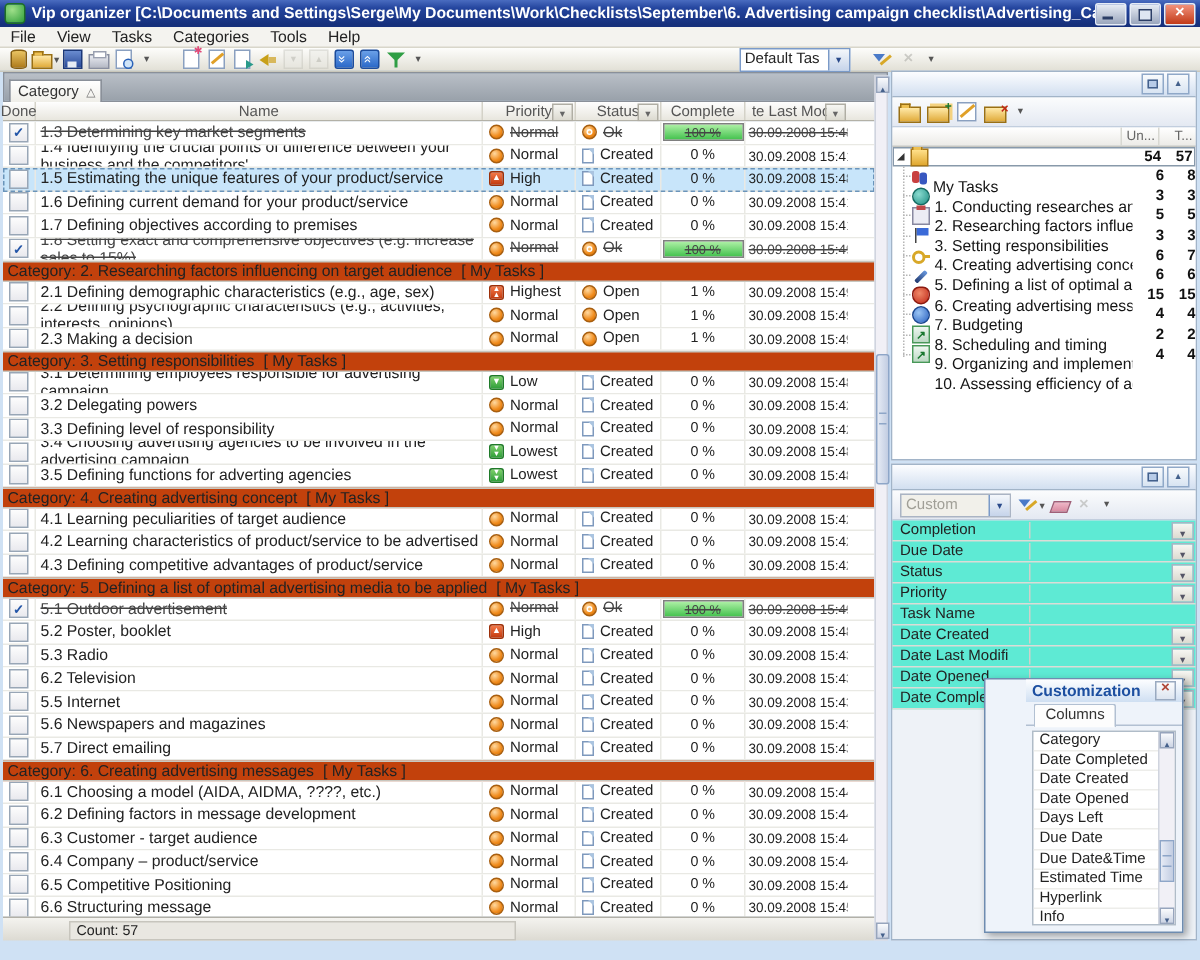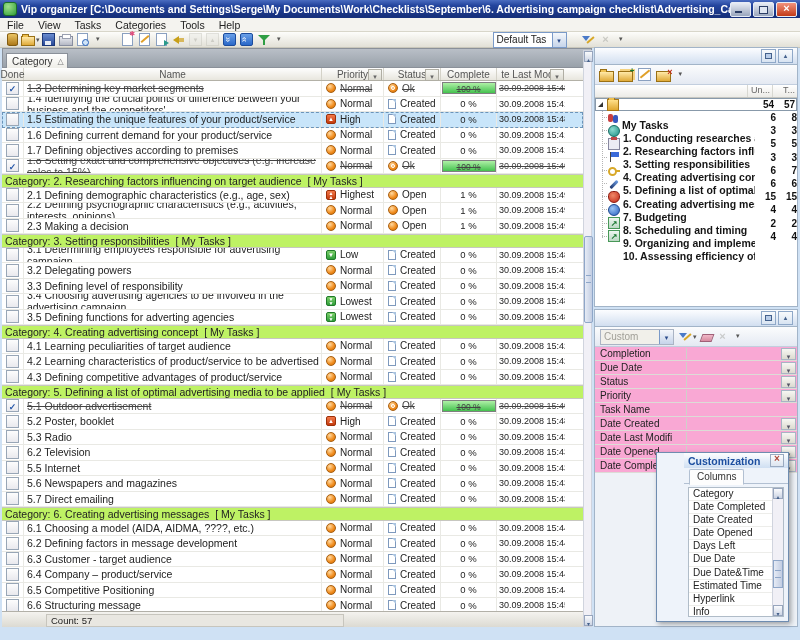--- a/index.html
+++ b/index.html
@@ -85,21 +85,21 @@
   .gtab{position:absolute;left:3px;top:4px;height:16px;width:62px;background:linear-gradient(#ffffff,#eeede7);border:1px solid #8a9099;border-bottom:none;
     display:flex;align-items:center;gap:5px;padding:0 5px;box-sizing:border-box;font-size:10px;color:#333;}
   .sorttri{font-size:8px;color:#777;}
   .thead{position:absolute;left:2px;top:68px;width:581px;height:13px;display:flex;background:linear-gradient(#fefefe,#e8e6de);border-bottom:1px solid #b3b1a7;box-sizing:border-box;}
   .th{position:relative;display:flex;align-items:center;justify-content:center;font-size:10px;color:#555;border-right:1px solid #d4d2c8;box-sizing:border-box;}
   .hdd{position:absolute;right:1px;top:1px;width:12px;height:10px;background:linear-gradient(#f7f7f3,#dcdad0);border:1px solid #b0aea4;text-align:center;}
   .hdd::after{content:"▾";font-size:7px;color:#666;line-height:9px;}
   .c-done{width:22px;}.c-name{width:298px;}.c-priority{width:62px;}.c-status{width:57px;}.c-complete{width:56px;}.c-date{width:68px;border-right:none;}
   .rows{position:absolute;left:2px;top:81px;width:581px;height:530px;background:#fff;overflow:hidden;}
   .trow{height:15.5px;border-bottom:1px solid #e9e9e4;box-sizing:border-box;background:#fff;}
-  .trow.cat{height:13.5px;background:#bef264;border-top:1px solid #c7c7c0;border-bottom:1px solid #c7c7c0;}
+  .trow.cat{height:13.5px;background:#c2410c;border-top:1px solid #c7c7c0;border-bottom:1px solid #c7c7c0;}
   .trow.sel{background:#c8e5fa;outline:1px dashed #6a94ba;outline-offset:-1px;}
   .tcells{display:flex;height:100%;}
   .td{display:flex;align-items:center;border-right:1px solid #e9e9e4;box-sizing:border-box;overflow:hidden;}
   .td.c-done{justify-content:center;}
   .td.c-name{padding-left:3px;font-size:10.5px;}
   .td.c-priority,.td.c-status{padding-left:4px;gap:4px;font-size:10px;}
   .td.c-complete{justify-content:center;font-size:9.5px;}
   .td.c-date{padding-left:2px;font-size:9px;border-right:none;white-space:nowrap;}
   .catsep{display:flex;align-items:center;height:100%;gap:6px;padding-left:3px;font-size:10.5px;color:#222;}
   .cb{width:11px;height:11px;border:1px solid #98a6b6;background:linear-gradient(#fdfdfd,#e9e9ee);display:inline-flex;align-items:center;justify-content:center;}
@@ -142,21 +142,21 @@
   .phb.col::after{content:"▴";position:absolute;left:0;right:0;top:0;text-align:center;font-size:7px;color:#44618c;line-height:11px;}
   .ptool{height:19px;background:linear-gradient(#fbfcfd,#e4e9f2);border-bottom:1px solid #c2cede;display:flex;align-items:center;padding:0 3px;gap:3px;flex:0 0 auto;}
   .tcolhead{height:12px;background:linear-gradient(#ffffff,#ecebe7);border-bottom:1px solid #c6c6c0;display:flex;font-size:9px;color:#666;flex:0 0 auto;}
   .tcolhead .sp{flex:1;}
   .tcolhead .cc{width:22px;text-align:right;padding-right:2px;border-left:1px solid #d8d8d2;}
   .treearea{flex:1;background:#fff;overflow:hidden;position:relative;}
   .troot{height:13px;display:flex;align-items:center;gap:3px;padding:0 2px;outline:1px solid #8899aa;outline-offset:-1px;}
   .texp{width:0;height:0;border-left:5px solid transparent;border-bottom:5px solid #333;margin:0 1px;}
   .ti-folder{width:12px;height:8px;background:linear-gradient(#ffe08a,#e0a830);border:1px solid #a87818;position:relative;flex:0 0 auto;}
   .ti-folder::before{content:"";position:absolute;left:0;top:-3px;width:5px;height:2px;background:#eec050;border:1px solid #a87818;border-bottom:none;}
-  .tlabel{flex:1;font-weight:bold;font-size:10.5px;color:#151515;white-space:nowrap;overflow:hidden;margin-top:40px;}
+  .tlabel{flex:1;font-weight:normal;font-size:10.5px;color:#151515;white-space:nowrap;overflow:hidden;margin-top:40px;}
   .tun,.ttot{width:18px;text-align:right;font-weight:bold;font-size:10px;color:#111;flex:0 0 auto;}
   .titems{position:relative;}
   .titems::before{content:"";position:absolute;left:7px;top:0;bottom:5px;border-left:1px dotted #b5b5b5;}
   .titem{height:13.2px;display:flex;align-items:center;gap:3px;padding-left:13px;position:relative;}
   .titem::before{content:"";position:absolute;left:7px;top:6px;width:5px;border-top:1px dotted #b5b5b5;}
   .ticon{width:12px;height:12px;position:relative;flex:0 0 auto;box-sizing:border-box;}
   .ti-people::before{content:"";position:absolute;left:0;top:2px;width:5px;height:8px;background:#c84040;border-radius:2px;}
   .ti-people::after{content:"";position:absolute;left:5px;top:3px;width:5px;height:8px;background:#3858c0;border-radius:2px;}
   .ti-globe2{background:radial-gradient(circle at 35% 35%,#8adbd0,#1e8f84);border-radius:50%;border:1px solid #156b62;}
   .ti-clip{background:#ececf4;border:1px solid #8888a0;}
@@ -164,21 +164,21 @@
   .ti-flag::before{content:"";position:absolute;left:3px;top:1px;width:8px;height:5px;background:#3a6ad8;}
   .ti-flag::after{content:"";position:absolute;left:2px;top:1px;width:1px;height:10px;background:#444;}
   .ti-key::before{content:"";position:absolute;left:0;top:3px;width:5px;height:5px;border:2px solid #d8a828;border-radius:50%;}
   .ti-key::after{content:"";position:absolute;left:8px;top:6px;width:4px;height:2px;background:#d8a828;box-shadow:0 2px 0 -1px #d8a828;}
   .ti-dart::before{content:"";position:absolute;left:1px;top:5px;width:10px;height:3px;border-radius:1px;background:linear-gradient(90deg,#20386e,#6a9ae0);transform:rotate(-45deg);}
   .ti-bag{background:radial-gradient(circle at 40% 35%,#f08868,#c02818);border-radius:40% 40% 50% 50%;border:1px solid #8c1a10;}
   .ti-globe{background:radial-gradient(circle at 35% 35%,#9ac4f4,#2860c0);border-radius:50%;border:1px solid #1c4890;}
   .ti-chart{background:linear-gradient(#eef7f0,#bcd8c4);border:1px solid #489858;}
   .ti-chart::after{content:"↗";position:absolute;left:0;right:0;top:0;text-align:center;font-size:8px;font-weight:bold;color:#1a7830;line-height:11px;}
   
-  .frows{background:#f9a8d4;flex:0 0 auto;}
+  .frows{background:#5eead4;flex:0 0 auto;}
   .frow{height:13px;display:flex;align-items:center;border-bottom:1px solid #dcdcd6;position:relative;}
   .flabel{width:92px;padding-left:5px;font-size:10px;color:#222;border-right:1px solid #d0d0ca;box-sizing:border-box;white-space:nowrap;overflow:hidden;}
   .fval{flex:1;}
   .fdd{position:absolute;right:1px;top:1px;width:13px;height:10px;background:linear-gradient(#f7f7f3,#dcdad0);border:1px solid #a8b4c4;text-align:center;}
   .fdd::after{content:"▾";font-size:7px;color:#556;line-height:9px;}
   .ffill{flex:1;background:#eef2f7;}
   
   .popup{position:absolute;left:656px;top:452px;width:133px;height:170px;background:#eef3fa;border:1px solid #6e8cb0;
     box-shadow:2px 2px 5px rgba(0,0,0,.35);box-sizing:border-box;z-index:10;display:flex;flex-direction:column;padding-left:27px;}
   .pophead{height:15px;background:linear-gradient(#fdfeff,#cfdff2);display:flex;align-items:center;padding:0 4px;flex:0 0 auto;}

